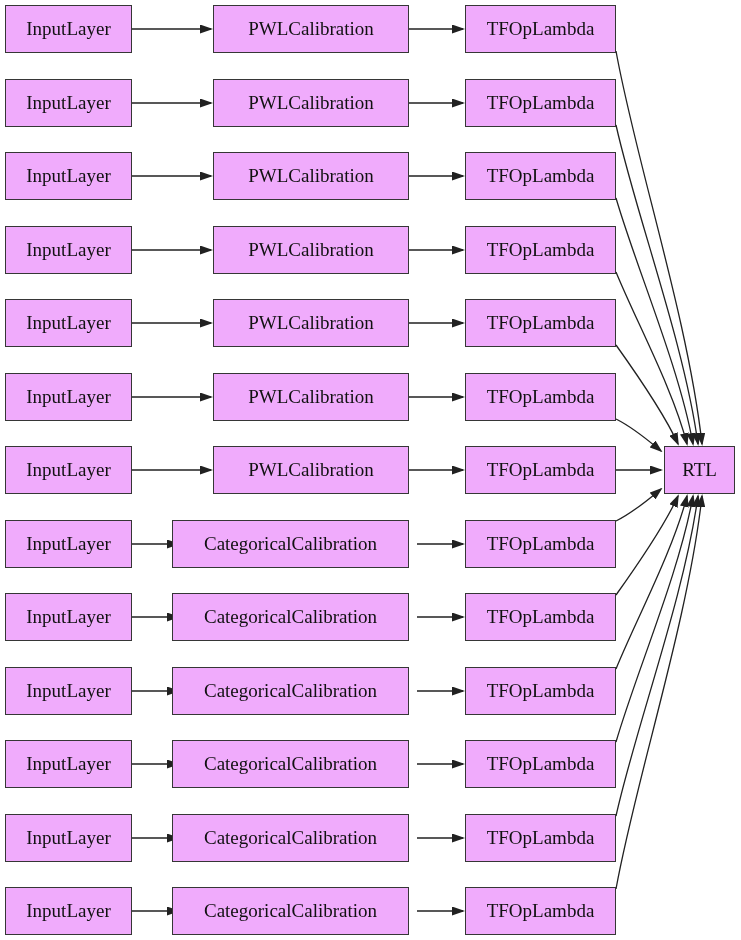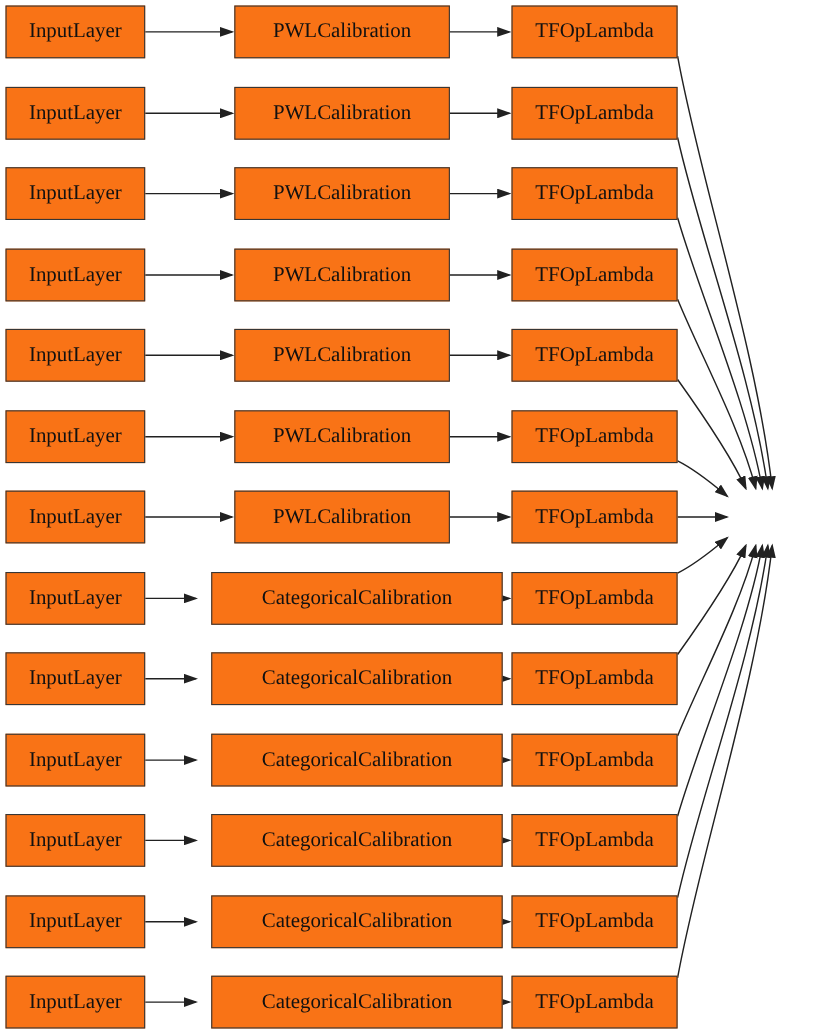--- a/index.html
+++ b/index.html
@@ -13,32 +13,32 @@
   }
   #edges {
     position: absolute;
     left: 0; top: 0;
     width: 741px; height: 940px;
   }
   .node {
     position: absolute;
     height: 48px;
     box-sizing: border-box;
-    background: #f97316;
+    background: #f0abfc;
     border: 1px solid #363636;
     display: flex;
     align-items: center;
     justify-content: center;
     font-size: 19px;
     color: #111111;
     white-space: nowrap;
   }
   .c1  { left: 5px;   width: 127px; }
   .c2p { left: 213px; width: 196px; }
-  .c2c { left: 192px; width: 265px; }
+  .c2c { left: 172px; width: 237px; }
   .c3  { left: 465px; width: 151px; }
   .rtl { left: 664px; width: 71px; }
   .edge { stroke: #212121; stroke-width: 1.3; fill: none; }
 </style>
 </head>
 <body>
 
 <div id="canvas">
 
   <svg id="edges" viewBox="0 0 741 940" xmlns="http://www.w3.org/2000/svg">
@@ -136,14 +136,15 @@
   <div class="node c3" style="top:740px">TFOpLambda</div>
 
   <div class="node c1" style="top:814px">InputLayer</div>
   <div class="node c2c" style="top:814px">CategoricalCalibration</div>
   <div class="node c3" style="top:814px">TFOpLambda</div>
 
   <div class="node c1" style="top:887px">InputLayer</div>
   <div class="node c2c" style="top:887px">CategoricalCalibration</div>
   <div class="node c3" style="top:887px">TFOpLambda</div>
 
+  <div class="node rtl" style="top:446px">RTL</div>
 
 </div>
 
 </body></html>

